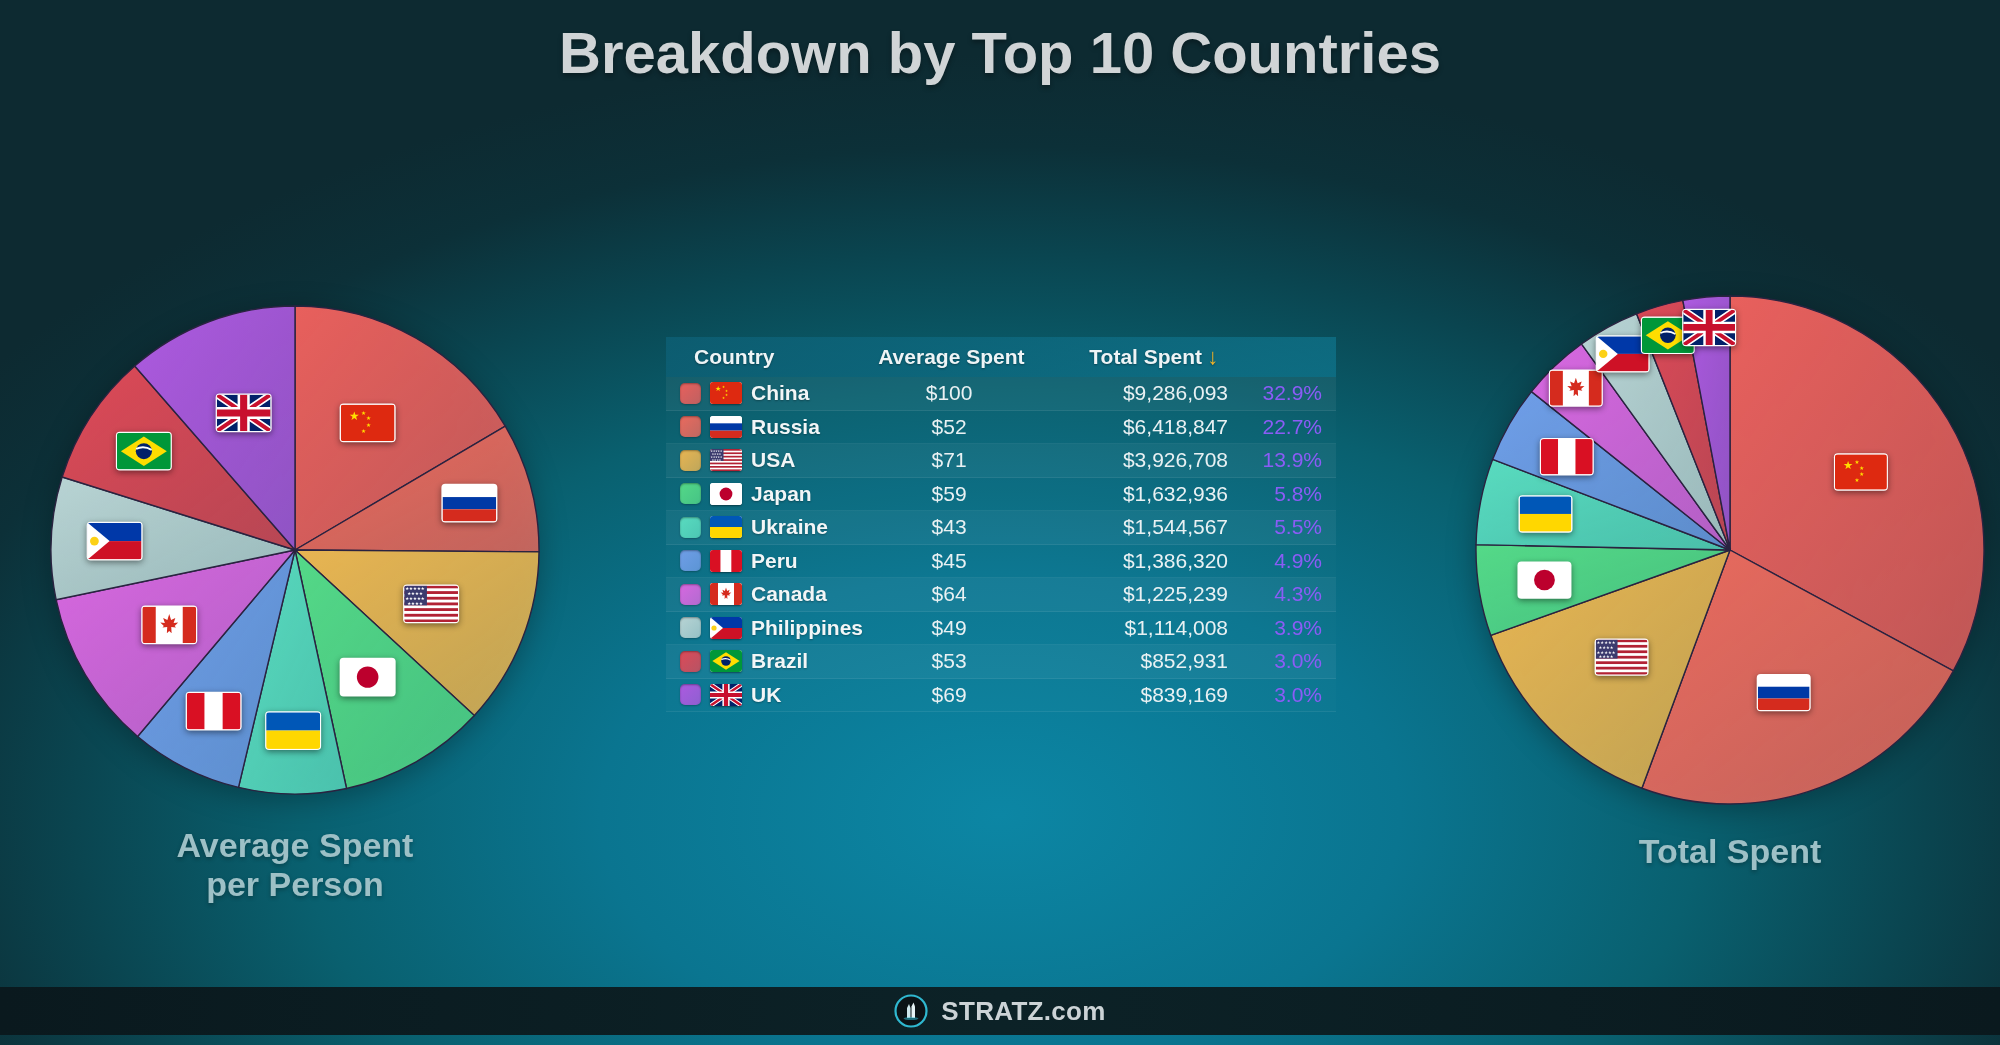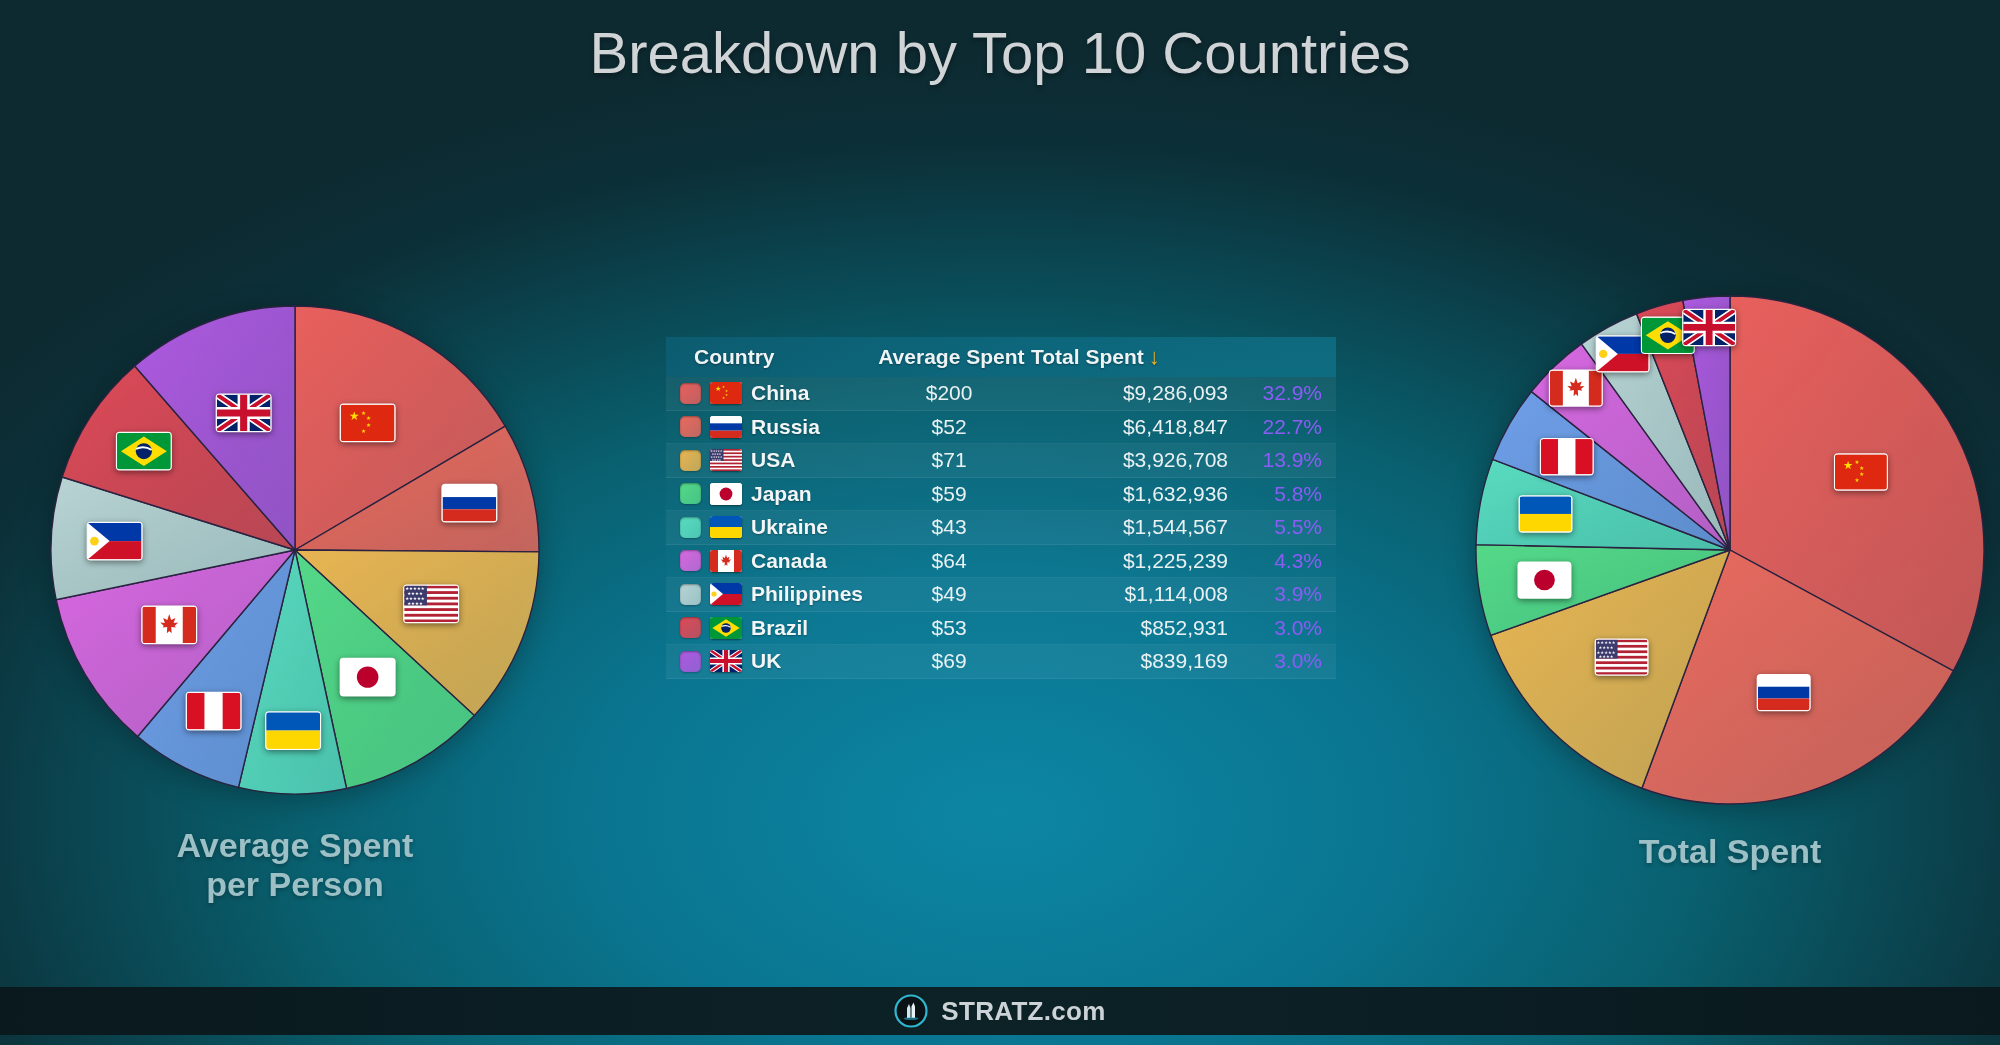--- a/index.html
+++ b/index.html
@@ -15,21 +15,21 @@
   #header { position:absolute; top:0; left:0; width:2000px; text-align:center; }
   #title {
     font-size:98px; font-weight:bold; letter-spacing:-1px; line-height:1;
     padding-top:40px;
     background:linear-gradient(178deg,#f3dc9a 0%,#eccf7c 28%,#e6c05e 62%,#dcb23f 100%);
     -webkit-background-clip:text; background-clip:text; color:transparent;
     -webkit-text-fill-color:transparent;
     filter:drop-shadow(0 3px 4px rgba(0,0,0,.30));
   }
   #subtitle {
-    font-size:58px; font-weight:normal; color:#d0d4d6; line-height:1;
+    font-size:58px; font-weight:bold; color:#d0d4d6; line-height:1;
     margin-top:24px; text-shadow:0 3px 5px rgba(0,0,0,.32);
   }
 
   
   .pie-panel { position:absolute; }
   #pie-left-panel  { left:45px;   top:300px; width:500px; }
   #pie-right-panel { left:1470px; top:290px; width:520px; }
   .pie-caption {
     text-align:center; font-size:34px; font-weight:bold; color:#9dc0c6;
     line-height:1.16; text-shadow:0 2px 4px rgba(0,0,0,.28);
@@ -47,21 +47,21 @@
     display:flex; align-items:center; height:40px;
     background:linear-gradient(90deg,rgba(13,96,118,.78),rgba(16,122,148,.62));
     padding:0 28px;
   }
   #table-head .th {
     font-size:21px; font-weight:bold; color:#eef4f6;
     text-shadow:0 1px 2px rgba(0,0,0,.35);
   }
   .col-country { width:190px; }
   .col-avg     { width:170px; text-align:center; }
-  .col-total   { width:200px; text-align:left; }
+  .col-total   { width:200px; text-align:right; }
   .col-pct     { width:96px;  text-align:right; }
   #sort-arrow { color:#f0b429; font-size:22px; margin-left:5px; }
 
   .trow {
     display:flex; align-items:center; height:33.5px; padding:0 14px; margin-top:0;
     border-bottom:1px solid rgba(255,255,255,.07);
   }
   .trow:nth-child(odd)  { background:rgba(255,255,255,.055); }
   .trow:nth-child(even) { background:rgba(255,255,255,.015); }
   .cell-country { width:190px; display:flex; align-items:center; gap:9px; }
@@ -567,21 +567,21 @@
               <rect width="32" height="22" fill="#de2910"></rect>
               <text x="5" y="9" font-size="7" fill="#ffde00">★</text>
               <text x="12" y="6" font-size="3.4" fill="#ffde00">★</text>
               <text x="15" y="9.5" font-size="3.4" fill="#ffde00">★</text>
               <text x="15" y="13.5" font-size="3.4" fill="#ffde00">★</text>
               <text x="12" y="17" font-size="3.4" fill="#ffde00">★</text>
             </svg>
           </span>
           <span class="cname">China</span>
         </div>
-        <div class="cell-avg">$200</div>
+        <div class="cell-avg">$100</div>
         <div class="cell-total">$9,286,093</div>
         <div class="cell-pct">32.9%</div>
       </div>
       <div class="trow">
         <div class="cell-country">
           <span class="swatch" style="background:linear-gradient(135deg,#ea6a5e,#ea6a5ecc)"></span>
           <span class="flagchip">
             <svg viewBox="0 0 32 22">
               <rect width="32" height="7.33" fill="#fff"></rect>
               <rect y="7.33" width="32" height="7.33" fill="#0039a6"></rect>
@@ -649,20 +649,36 @@
             </svg>
           </span>
           <span class="cname">Ukraine</span>
         </div>
         <div class="cell-avg">$43</div>
         <div class="cell-total">$1,544,567</div>
         <div class="cell-pct">5.5%</div>
       </div>
       <div class="trow">
         <div class="cell-country">
+          <span class="swatch" style="background:linear-gradient(135deg,#6f9ee8,#6f9ee8cc)"></span>
+          <span class="flagchip">
+            <svg viewBox="0 0 32 22">
+              <rect width="10.67" height="22" fill="#d91023"></rect>
+              <rect x="10.67" width="10.66" height="22" fill="#fff"></rect>
+              <rect x="21.33" width="10.67" height="22" fill="#d91023"></rect>
+            </svg>
+          </span>
+          <span class="cname">Peru</span>
+        </div>
+        <div class="cell-avg">$45</div>
+        <div class="cell-total">$1,386,320</div>
+        <div class="cell-pct">4.9%</div>
+      </div>
+      <div class="trow">
+        <div class="cell-country">
           <span class="swatch" style="background:linear-gradient(135deg,#d768e0,#d768e0cc)"></span>
           <span class="flagchip">
             <svg viewBox="0 0 32 22">
               <rect width="32" height="22" fill="#fff"></rect>
               <rect width="8" height="22" fill="#d52b1e"></rect>
               <rect x="24" width="8" height="22" fill="#d52b1e"></rect>
               <path d="M16 4.5 L17.1 8 L19.6 6.8 L18.6 9.8 L21.3 9.6 L19.2 11.6 L20 12.6 L17.2 12.2 L17.4 16 L16 14.6 L14.6 16 L14.8 12.2 L12 12.6 L12.8 11.6 L10.7 9.6 L13.4 9.8 L12.4 6.8 L14.9 8 Z" fill="#d52b1e"></path>
             </svg>
           </span>
           <span class="cname">Canada</span>

